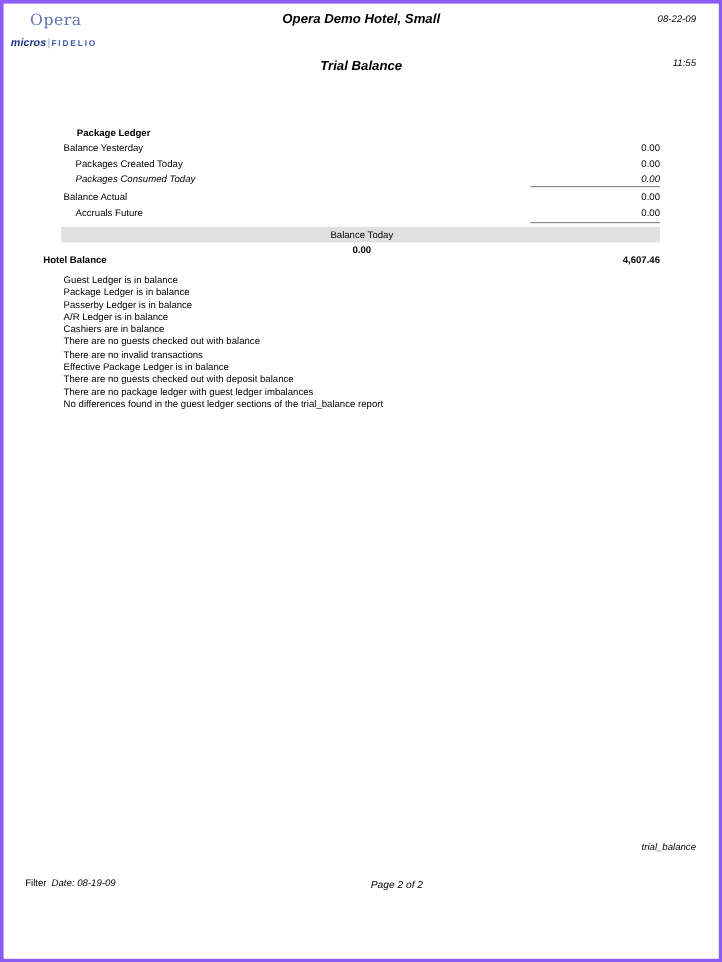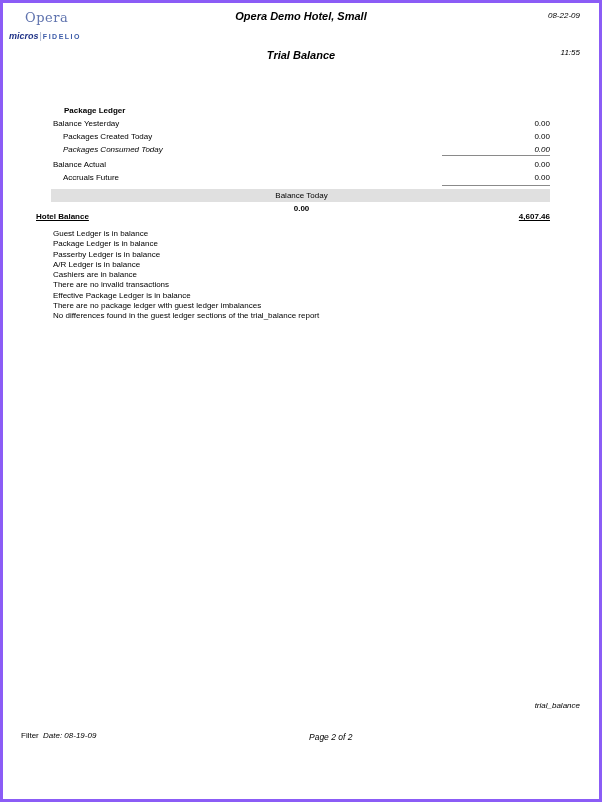--- a/index.html
+++ b/index.html
@@ -60,21 +60,21 @@
   .sep-line {
     position: absolute; right: 49px; width: 108px; height: 0;
     border-top: 1px solid #8a8a8a;
   }
   .highlight-row {
     left: 48px; padding-left: 2px;
     background: #e0e0e0;
     flex-direction: column;
   }
   .highlight-row .row-value { font-weight: bold; }
-  .hotel-balance-row { font-weight: bold; text-decoration: underline; }
+  .hotel-balance-row { font-weight: bold; }
   
   .messages {
     position: absolute; left: 50px; top: 226px; right: 40px;
     font-size: 8px; line-height: 10.3px;
   }
   
   .footer-filter { position: absolute; left: 18px; top: 728px; font-size: 8px; }
   .footer-date  { position: absolute; left: 40px; top: 728px; font-size: 8px; font-style: italic; }
   .footer-page  { position: absolute; left: 306px; top: 729px; font-size: 8.5px; font-style: italic; }
   .footer-file  { position: absolute; right: 19px; top: 698px; font-size: 8px; font-style: italic; }
@@ -130,22 +130,24 @@
     <span class="row-label">Hotel Balance</span>
     <span class="row-value">4,607.46</span>
   </div>
 
   <div class="messages">
     <div>Guest Ledger is in balance</div>
     <div>Package Ledger is in balance</div>
     <div>Passerby Ledger is in balance</div>
     <div>A/R Ledger is in balance</div>
     <div>Cashiers are in balance</div>
+    <div>There are no guests checked out with balance</div>
     <div>There are no invalid transactions</div>
     <div>Effective Package Ledger is in balance</div>
+    <div>There are no guests checked out with deposit balance</div>
     <div>There are no package ledger with guest ledger imbalances</div>
     <div>No differences found in the guest ledger sections of the trial_balance report</div>
   </div>
 
   <div class="footer-filter">Filter</div>
   <div class="footer-date">Date: 08-19-09</div>
   <div class="footer-page">Page 2 of 2</div>
   <div class="footer-file">trial_balance</div>
 
 </div>

